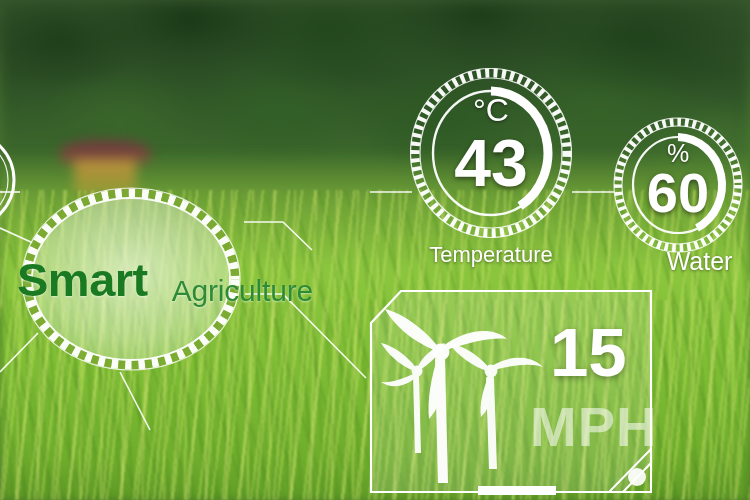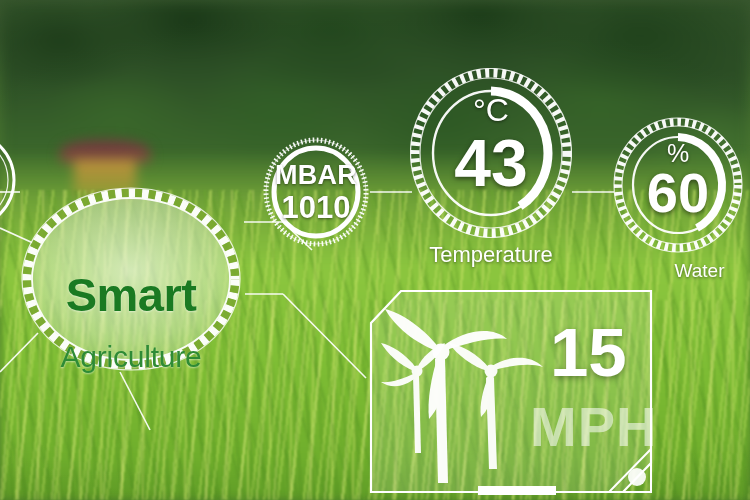--- a/index.html
+++ b/index.html
@@ -75,29 +75,29 @@
     text-shadow:0 2px 5px rgba(0,0,0,.5);}
   #g-temp .lbl{top:174px;font-size:22px;}
 
   
   #g-water{left:613px;top:117px;width:130px;height:136px;}
   #g-water .unit{position:absolute;left:50%;top:22px;transform:translateX(-50%);
     color:#fff;font-size:25px;text-shadow:0 1px 3px rgba(0,0,0,.5);}
   #g-water .val{position:absolute;left:50%;top:48px;transform:translateX(-50%);
     color:#fff;font-size:56px;font-weight:bold;line-height:1;
     text-shadow:0 2px 5px rgba(0,0,0,.5);}
-  #g-water .lbl{top:143px;font-size:19px;padding-left:43px;}
+  #g-water .lbl{top:130px;font-size:25px;padding-left:43px;}
 
   
   #g-edge{left:-44px;top:128px;width:62px;height:104px;}
 
   
   #badge{position:absolute;left:17px;top:186px;width:228px;height:186px;}
-  #badge .btxt{position:absolute;inset:0;display:flex;flex-direction:column;
-    align-items:center;justify-content:flex-end;}
+  #badge .btxt{position:absolute;inset:0;display:flex;flex-direction:row;
+    align-items:center;justify-content:space-between;gap:24px;}
   #badge .b1{font-size:47px;font-weight:bold;color:#1a7a22;line-height:1;
     letter-spacing:-.5px;text-shadow:0 1px 2px rgba(255,255,255,.5);}
   #badge .b2{font-size:30px;color:#2e8b35;line-height:1;margin-top:24px;
     letter-spacing:-.2px;text-shadow:0 1px 2px rgba(255,255,255,.5);}
 
   
   #wind{position:absolute;left:365px;top:283px;width:290px;height:217px;}
   .wnum{position:absolute;color:#fff;font-weight:bold;line-height:1;
     text-shadow:0 2px 6px rgba(0,0,0,.35);}
   #wind-val{left:185px;top:35px;font-size:69px;}
@@ -137,35 +137,20 @@
     </g>
   </svg>
 
   <div class="gauge" id="g-edge">
     <svg width="62" height="104" viewBox="0 0 62 104">
       <circle cx="10" cy="52" r="48" fill="none" stroke="#fff" stroke-width="3"></circle>
       <circle cx="10" cy="52" r="42" fill="none" stroke="#fff" stroke-width="1.2" opacity=".9"></circle>
     </svg>
   </div>
 
-  <div class="gauge" id="g-mbar">
-    <svg width="108" height="112" viewBox="0 0 108 112">
-
-      <ellipse cx="54" cy="56" rx="50" ry="52" fill="none" stroke="#ffffff" stroke-width="5" stroke-dasharray="1.6 2.4" opacity=".95" transform="rotate(-8 54 56)"></ellipse>
-      <ellipse cx="54" cy="56" rx="50" ry="52" fill="none" stroke="#ffffff" stroke-width="1" opacity=".55"></ellipse>
-
-      <path d="M 98 34 A 50 52 0 0 1 98 78" fill="none" stroke="none"></path>
-
-      <ellipse cx="54" cy="56" rx="42" ry="44" fill="none" stroke="#ffffff" stroke-width="5"></ellipse>
-    </svg>
-    <div class="txt">
-      <div class="t1">MBAR</div>
-      <div class="t2">1010</div>
-    </div>
-  </div>
 
   <div class="gauge" id="g-temp">
     <svg width="162" height="170" viewBox="0 0 162 170">
       <ellipse cx="81" cy="85" rx="76" ry="80" fill="none" stroke="#ffffff" stroke-width="9" stroke-dasharray="4 4.4" opacity=".96"></ellipse>
       <ellipse cx="81" cy="85" rx="80.5" ry="84.5" fill="none" stroke="#ffffff" stroke-width="1.2" opacity=".85"></ellipse>
       <ellipse cx="81" cy="85" rx="71" ry="75" fill="none" stroke="#ffffff" stroke-width="1.2" opacity=".85"></ellipse>
 
       <ellipse cx="81" cy="85" rx="58" ry="62" fill="none" stroke="#ffffff" stroke-width="2.4" opacity=".95"></ellipse>
 
       <path d="M 81 23 A 58 62 0 0 1 110 138" fill="none" stroke="#ffffff" stroke-width="9" stroke-linecap="butt"></path>

